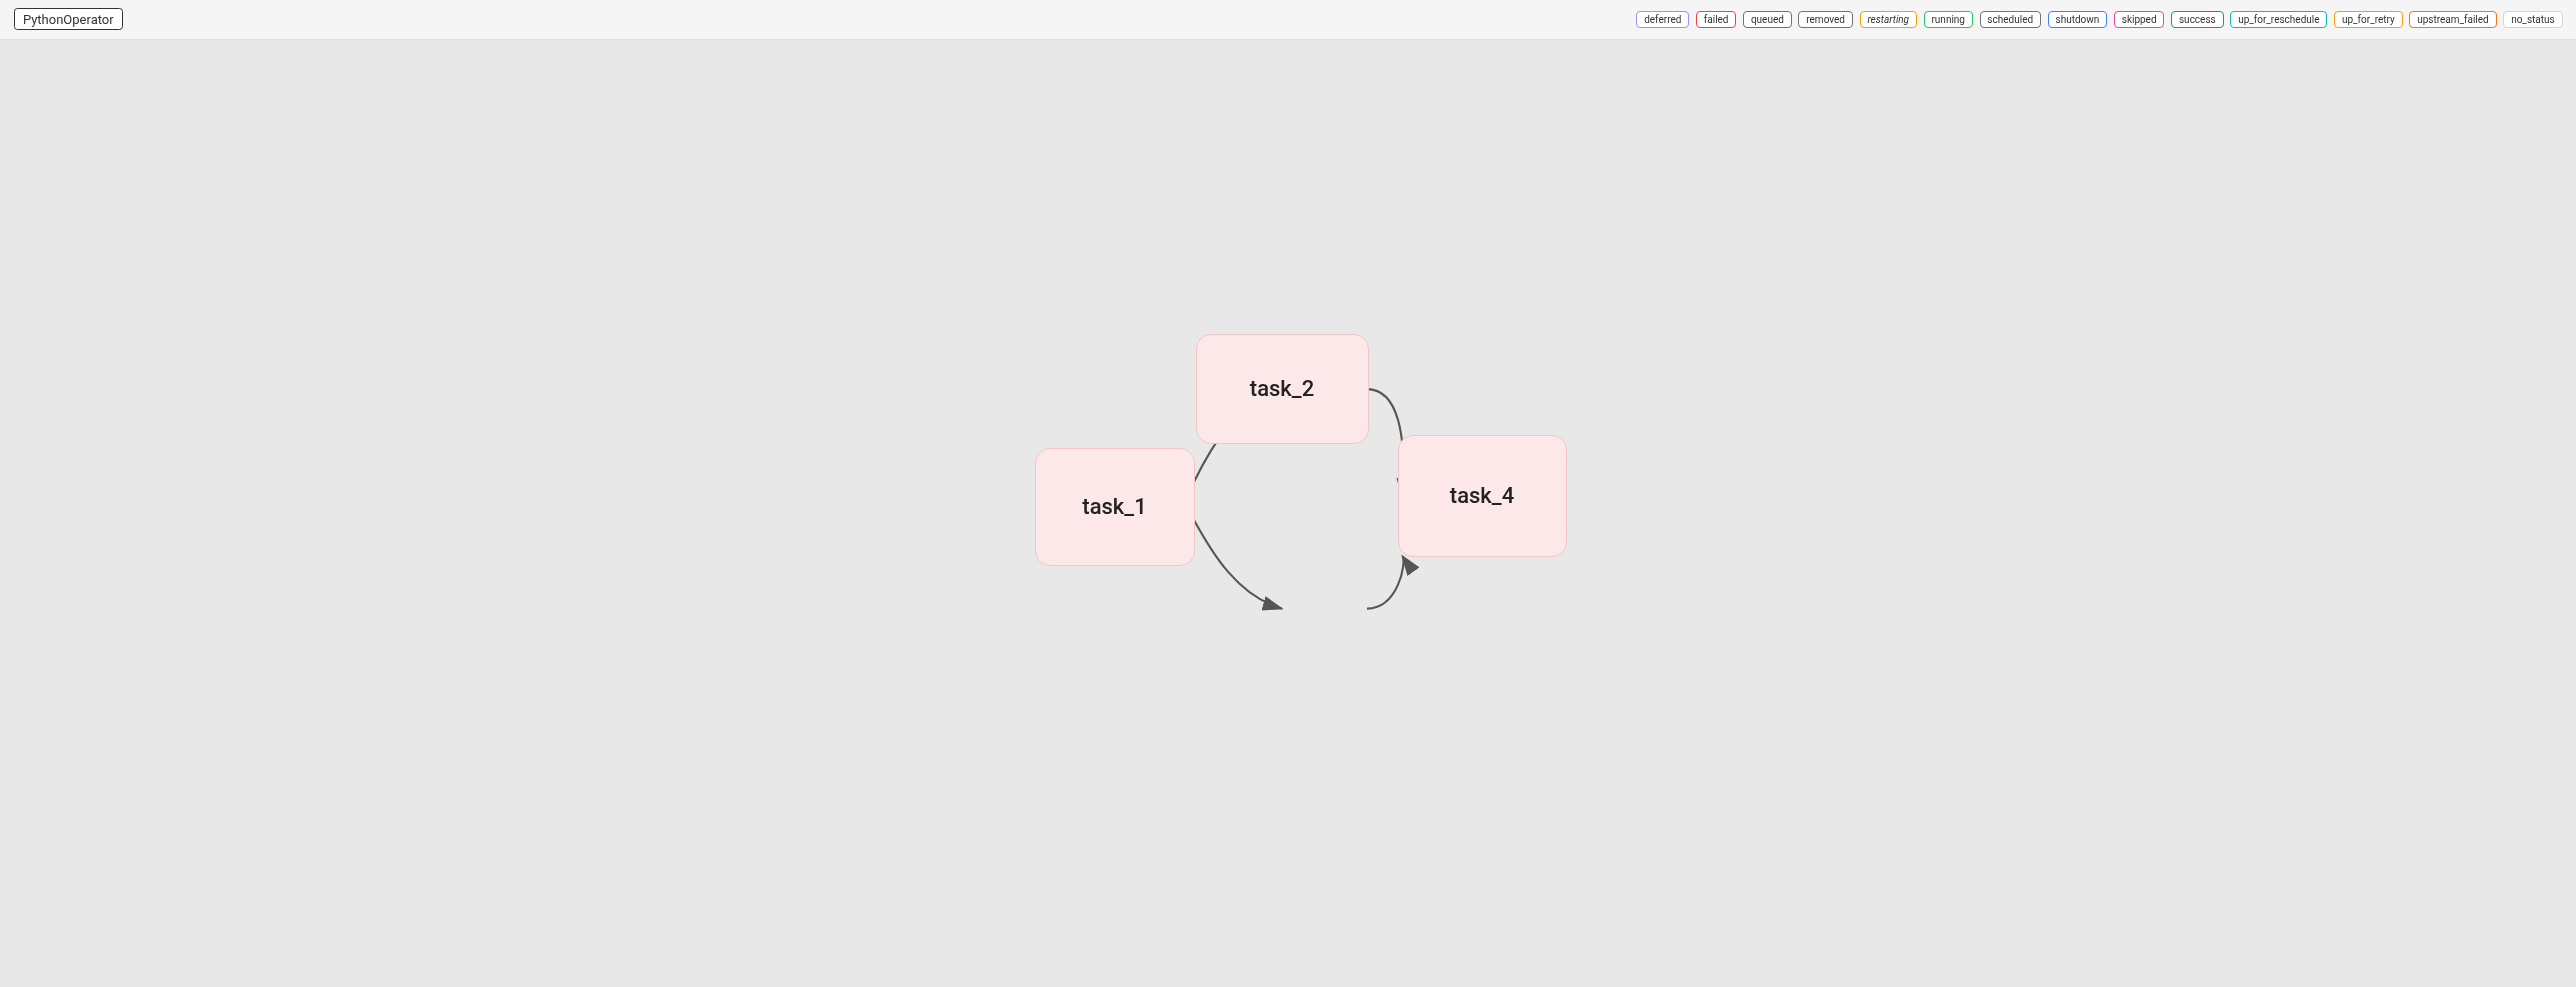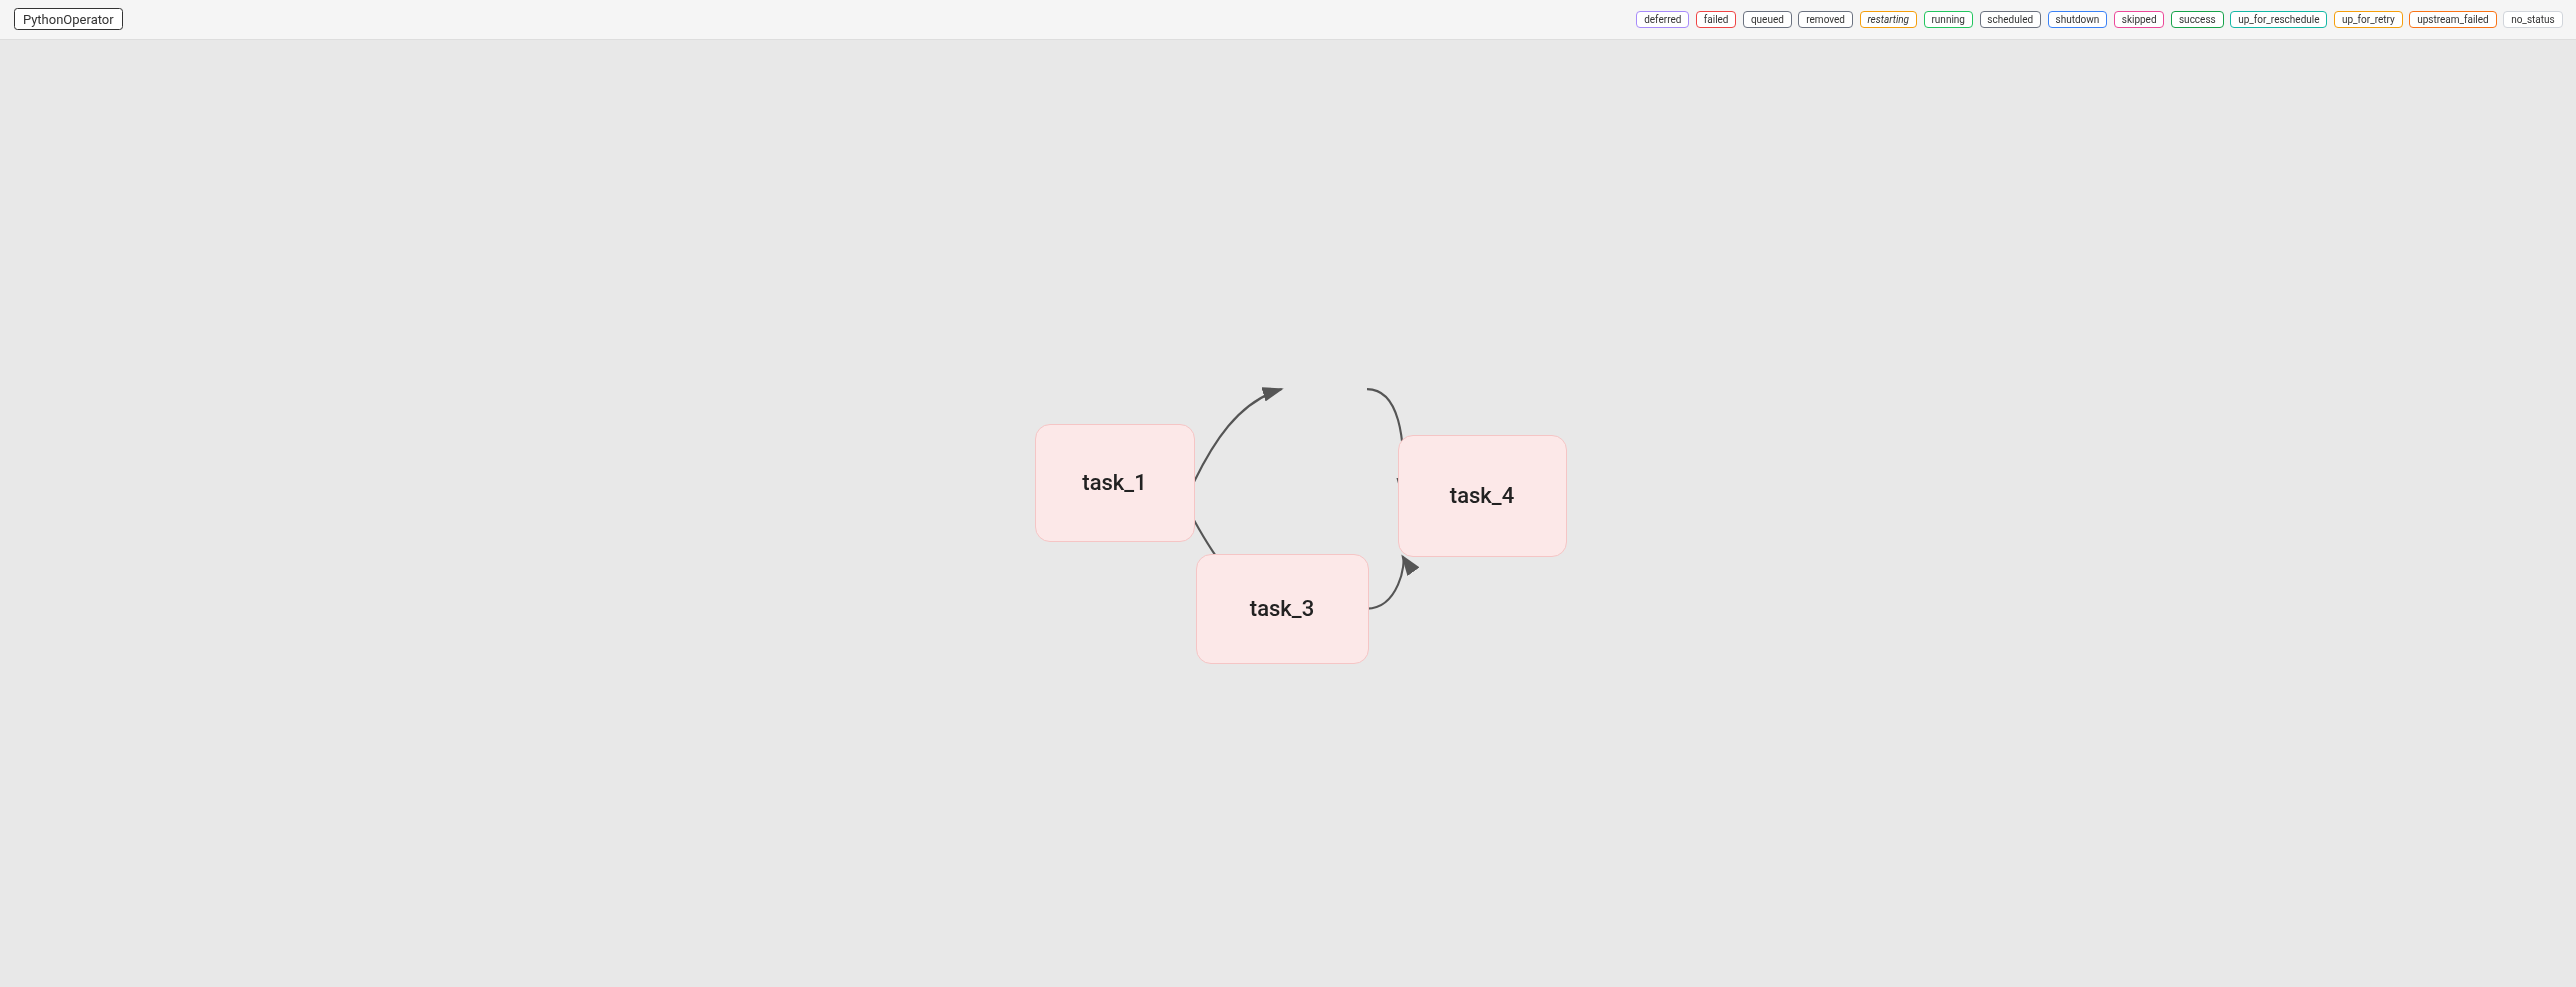--- a/index.html
+++ b/index.html
@@ -131,21 +131,21 @@
       font-weight: 500;
       color: #222;
       cursor: pointer;
     }
 
     
     .node-task1 {
       width: 160px;
       height: 118px;
       left: 42px;
-      top: 132px;
+      top: 156px;
     }
 
     .node-task2 {
       width: 173px;
       height: 110px;
       left: 203px;
       top: 42px;
     }
 
     .node-task3 {
@@ -210,21 +210,21 @@
       <path d="M 238 270 C 260 310, 290 360, 342 375" fill="none" stroke="#555" stroke-width="2.5" marker-end="url(#arrowhead)"></path>
 
       <path d="M 443 115 C 480 115, 490 170, 485 243" fill="none" stroke="#555" stroke-width="2.5" marker-end="url(#arrowhead)"></path>
 
       <path d="M 443 375 C 480 375, 490 320, 485 313" fill="none" stroke="#555" stroke-width="2.5" marker-end="url(#arrowhead)"></path>
     </svg>
 
     <div class="task-node node-task1">
       <span>task_1</span>
     </div>
-    <div class="task-node node-task3">
-      <span>task_3</span>
+    <div class="task-node node-task2">
+      <span>task_2</span>
     </div>
     <div class="task-node node-task4">
       <span>task_4</span>
     </div>
   </div>
 </div>
 
 
 </body></html>

